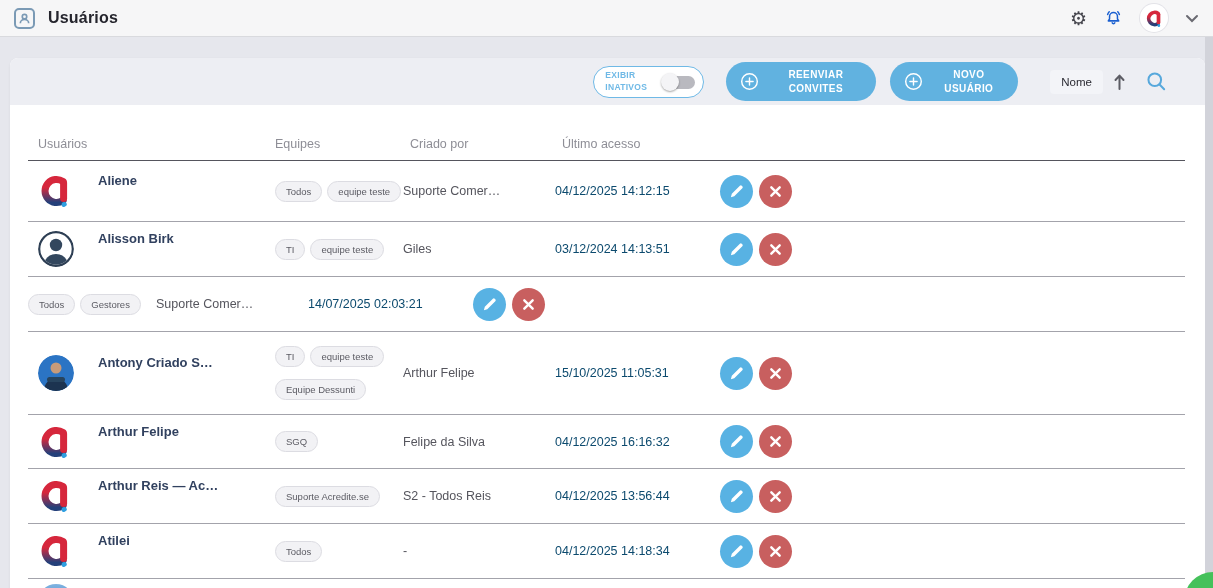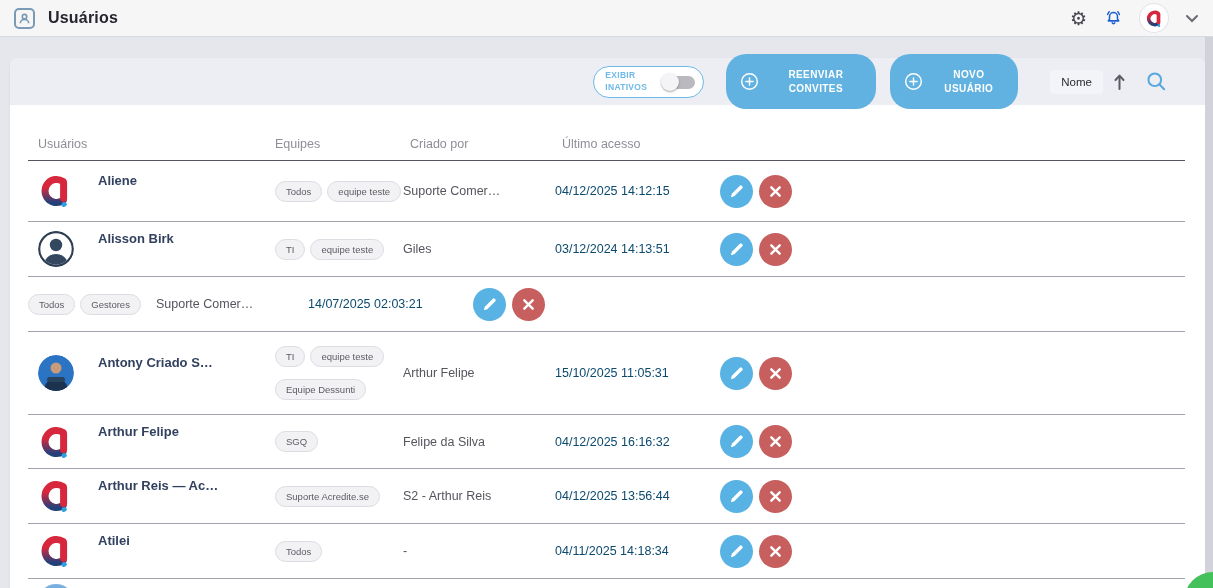--- a/index.html
+++ b/index.html
@@ -33,21 +33,21 @@
     border-radius:17px; display:flex; align-items:center; padding:0 8px 0 11px;
     cursor:pointer; }
   .toggle-pill .lbl { width:52px; font-size:8.5px; font-weight:bold; color:#6fb9e6;
     line-height:1.3; letter-spacing:.3px; }
   .switch { position:relative; width:34px; height:18px; margin-left:4px; }
   .switch .track { position:absolute; left:2px; right:0; top:3px; height:13px;
     border-radius:7px; background:#b9b9bf; }
   .switch .knob { position:absolute; left:0; top:0; width:18px; height:18px;
     border-radius:50%; background:#f4f4f6; box-shadow:0 1px 2px rgba(0,0,0,.35); }
 
-  .blue-btn { height:55px; border-radius:20px; background:#61b2e0; border:none;
+  .blue-btn { height:39px; border-radius:20px; background:#61b2e0; border:none;
     color:#ffffff; display:flex; align-items:center; cursor:pointer;
     padding:0 16px 0 14px; margin-left:14px; }
   .blue-btn .plus { margin-right:12px; display:flex; }
   .blue-btn .btn-label { flex:1; text-align:center; font-size:10px; font-weight:bold;
     letter-spacing:.4px; line-height:1.35; white-space:pre-line; text-transform:uppercase;
     font-family:"Liberation Sans", sans-serif; }
   .btn-reenviar { width:150px; margin-left:22px; }
   .btn-novo   { width:128px; }
 
   .sort-box { margin-left:32px; display:flex; align-items:center; }
@@ -353,21 +353,21 @@
     <div class="row h55">
       <div class="cell-user">
         <span class="avatar"><svg width="36" height="36" viewBox="0 0 36 36">
               <use href="#logoMark"></use>
             </svg></span>
         <span class="user-name">Arthur Reis — Ac…</span>
       </div>
       <div class="cell-teams">
         <span class="badge">Suporte Acredite.se</span>
       </div>
-      <span class="cell-creator">S2 - Arthur Reis</span>
+      <span class="cell-creator">S2 - Todos Reis</span>
       <span class="cell-access">04/12/2025 13:56:44</span>
       <div class="cell-actions">
         <button class="act-btn act-edit">
             <svg width="15" height="15" viewBox="0 0 16 16" fill="#ffffff">
               <path d="M2 14l1-3.6L11.6 1.8a1.4 1.4 0 0 1 2 0l.6.6a1.4 1.4 0 0 1 0 2L5.6 13z"></path>
             </svg>
           </button>
         <button class="act-btn act-delete">
             <svg width="13" height="13" viewBox="0 0 14 14" fill="none" stroke="#ffffff" stroke-width="2.6" stroke-linecap="round">
               <path d="M2.5 2.5 L11.5 11.5 M11.5 2.5 L2.5 11.5"></path>
@@ -380,21 +380,21 @@
       <div class="cell-user">
         <span class="avatar"><svg width="36" height="36" viewBox="0 0 36 36">
               <use href="#logoMark"></use>
             </svg></span>
         <span class="user-name">Atilei</span>
       </div>
       <div class="cell-teams">
         <span class="badge">Todos</span>
       </div>
       <span class="cell-creator">-</span>
-      <span class="cell-access">04/11/2025 14:18:34</span>
+      <span class="cell-access">04/12/2025 14:18:34</span>
       <div class="cell-actions">
         <button class="act-btn act-edit">
             <svg width="15" height="15" viewBox="0 0 16 16" fill="#ffffff">
               <path d="M2 14l1-3.6L11.6 1.8a1.4 1.4 0 0 1 2 0l.6.6a1.4 1.4 0 0 1 0 2L5.6 13z"></path>
             </svg>
           </button>
         <button class="act-btn act-delete">
             <svg width="13" height="13" viewBox="0 0 14 14" fill="none" stroke="#ffffff" stroke-width="2.6" stroke-linecap="round">
               <path d="M2.5 2.5 L11.5 11.5 M11.5 2.5 L2.5 11.5"></path>
             </svg>

